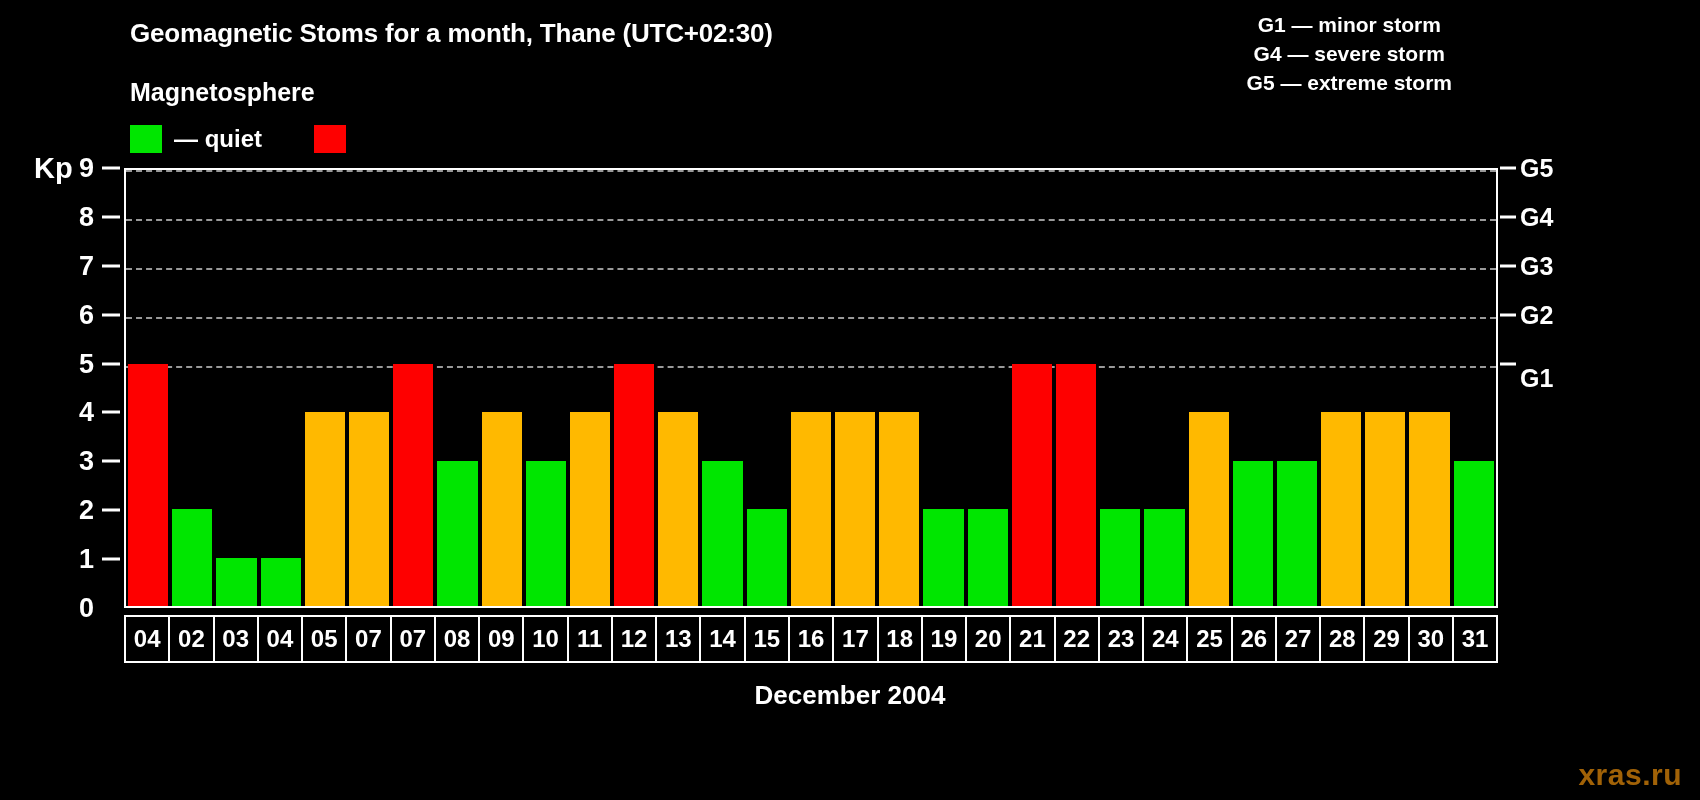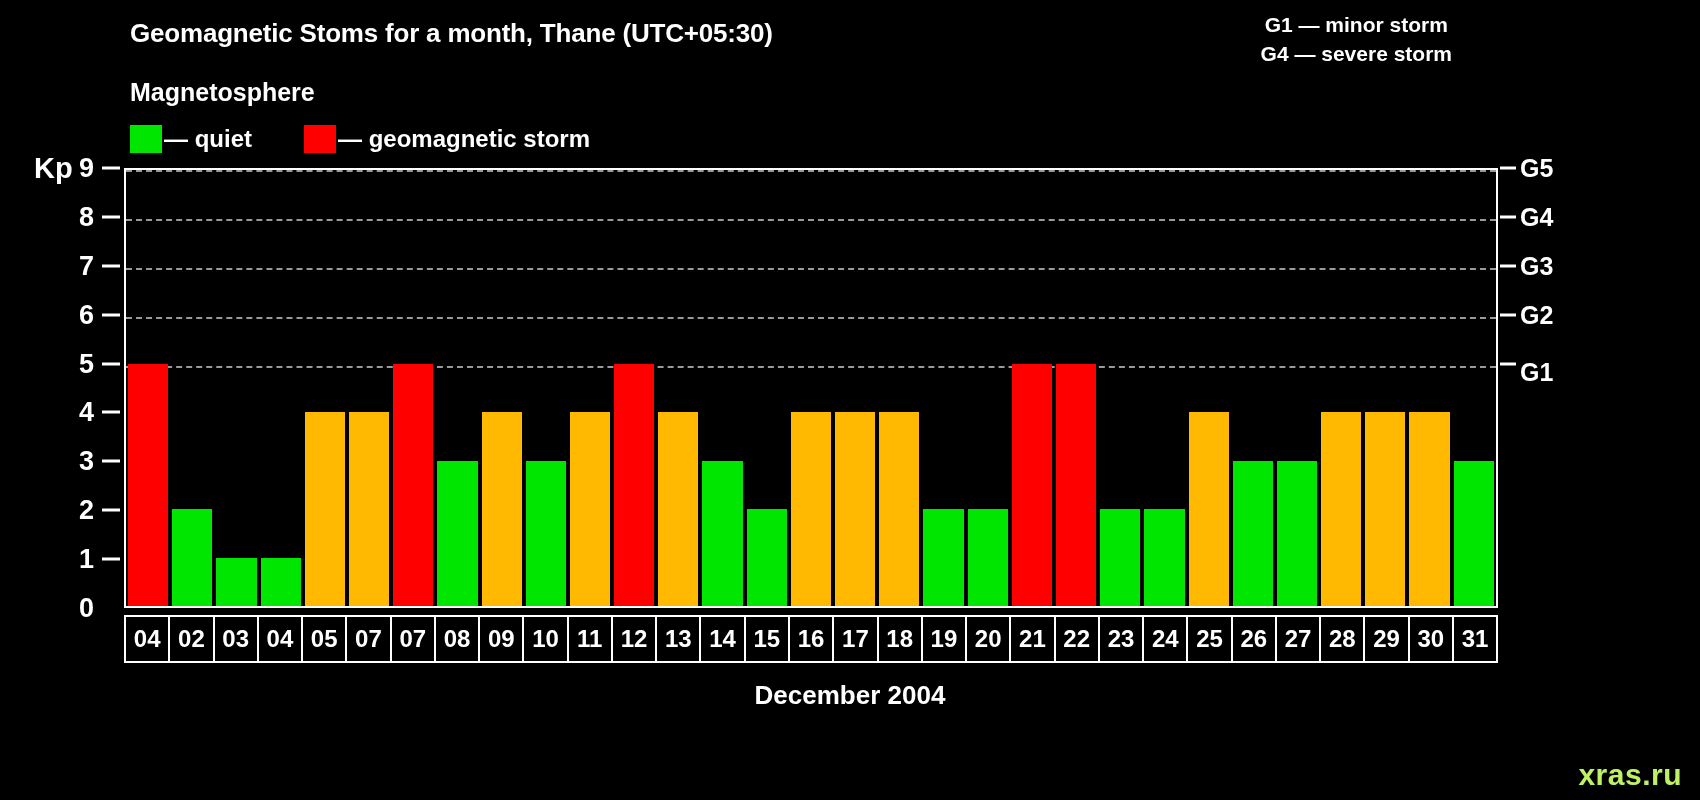--- a/index.html
+++ b/index.html
@@ -17,21 +17,21 @@
     position:absolute;left:130px;top:78px;
     font-size:25px;font-weight:bold;white-space:nowrap;
   }
   #legend-row{
     position:absolute;left:130px;top:124px;
     display:flex;align-items:center;height:30px;
   }
   .legend-item{display:flex;align-items:center;white-space:nowrap;}
   .legend-swatch{width:32px;height:28px;display:inline-block;}
   .legend-text{
-    font-size:24px;font-weight:bold;margin-left:2px;margin-right:52px;
+    font-size:24px;font-weight:bold;margin-left:12px;margin-right:52px;
     white-space:nowrap;
   }
   
   #gscale{
     position:absolute;right:248px;top:10px;text-align:center;
   }
   .gscale-line{
     font-size:21px;font-weight:bold;line-height:29px;white-space:nowrap;
   }
   
@@ -97,44 +97,44 @@
     border-right:2px solid #fff;box-sizing:border-box;
     font-size:24px;font-weight:bold;
   }
   .day-cell:last-child{border-right:none;}
   #month-label{
     position:absolute;left:0;right:0;top:680px;
     text-align:center;font-size:26px;font-weight:bold;
   }
   #watermark{
     position:absolute;right:18px;bottom:8px;
-    font-size:30px;font-weight:bold;color:#bef264;letter-spacing:0.5px;
+    font-size:30px;font-weight:bold;color:#a16207;letter-spacing:0.5px;
   }
 </style>
 </head>
 <body>
 
-<div id="title">Geomagnetic Stoms for a month, Thane (UTC+05:30)</div>
+<div id="title">Geomagnetic Stoms for a month, Thane (UTC+02:30)</div>
 
 <div id="legend-heading">Magnetosphere</div>
 
 <div id="legend-row">
     <div class="legend-item">
       <span class="legend-swatch" style="background: rgb(0, 230, 0);"></span>
       <span class="legend-text">— quiet</span>
     </div>
     <div class="legend-item">
       <span class="legend-swatch" style="background: rgb(254, 0, 0);"></span>
-      <span class="legend-text">— geomagnetic storm</span>
     </div>
   </div>
 
 <div id="gscale">
     <div class="gscale-line">G1 — minor storm</div>
     <div class="gscale-line">G4 — severe storm</div>
+    <div class="gscale-line">G5 — extreme storm</div>
   </div>
 
 <div id="yaxis">
     <div class="ytick" style="top: 440px;">0</div>
     <div class="ytick" style="top: 391.111px;">1</div>
     <div class="ytickmark" style="top: 391.111px;"></div>
     <div class="ytick" style="top: 342.222px;">2</div>
     <div class="ytickmark" style="top: 342.222px;"></div>
     <div class="ytick" style="top: 293.333px;">3</div>
     <div class="ytickmark" style="top: 293.333px;"></div>
@@ -254,21 +254,21 @@
           <div class="bar" title="Kp 4" style="height: 44.4444%; background: rgb(255, 185, 0);"></div>
         </div>
         <div class="bar-cell">
           <div class="bar" title="Kp 3" style="height: 33.3333%; background: rgb(0, 230, 0);"></div>
         </div>
       </div>
   </div>
 </div>
 
 <div id="gaxis">
-    <div class="gtick" style="top: 204px;">G1</div>
+    <div class="gtick" style="top: 210px;">G1</div>
     <div class="gtickmark" style="top: 195.556px;"></div>
     <div class="gtick" style="top: 146.667px;">G2</div>
     <div class="gtickmark" style="top: 146.667px;"></div>
     <div class="gtick" style="top: 97.7778px;">G3</div>
     <div class="gtickmark" style="top: 97.7778px;"></div>
     <div class="gtick" style="top: 48.8889px;">G4</div>
     <div class="gtickmark" style="top: 48.8889px;"></div>
     <div class="gtick" style="top: 0px;">G5</div>
     <div class="gtickmark" style="top: 0px;"></div>
   </div>

